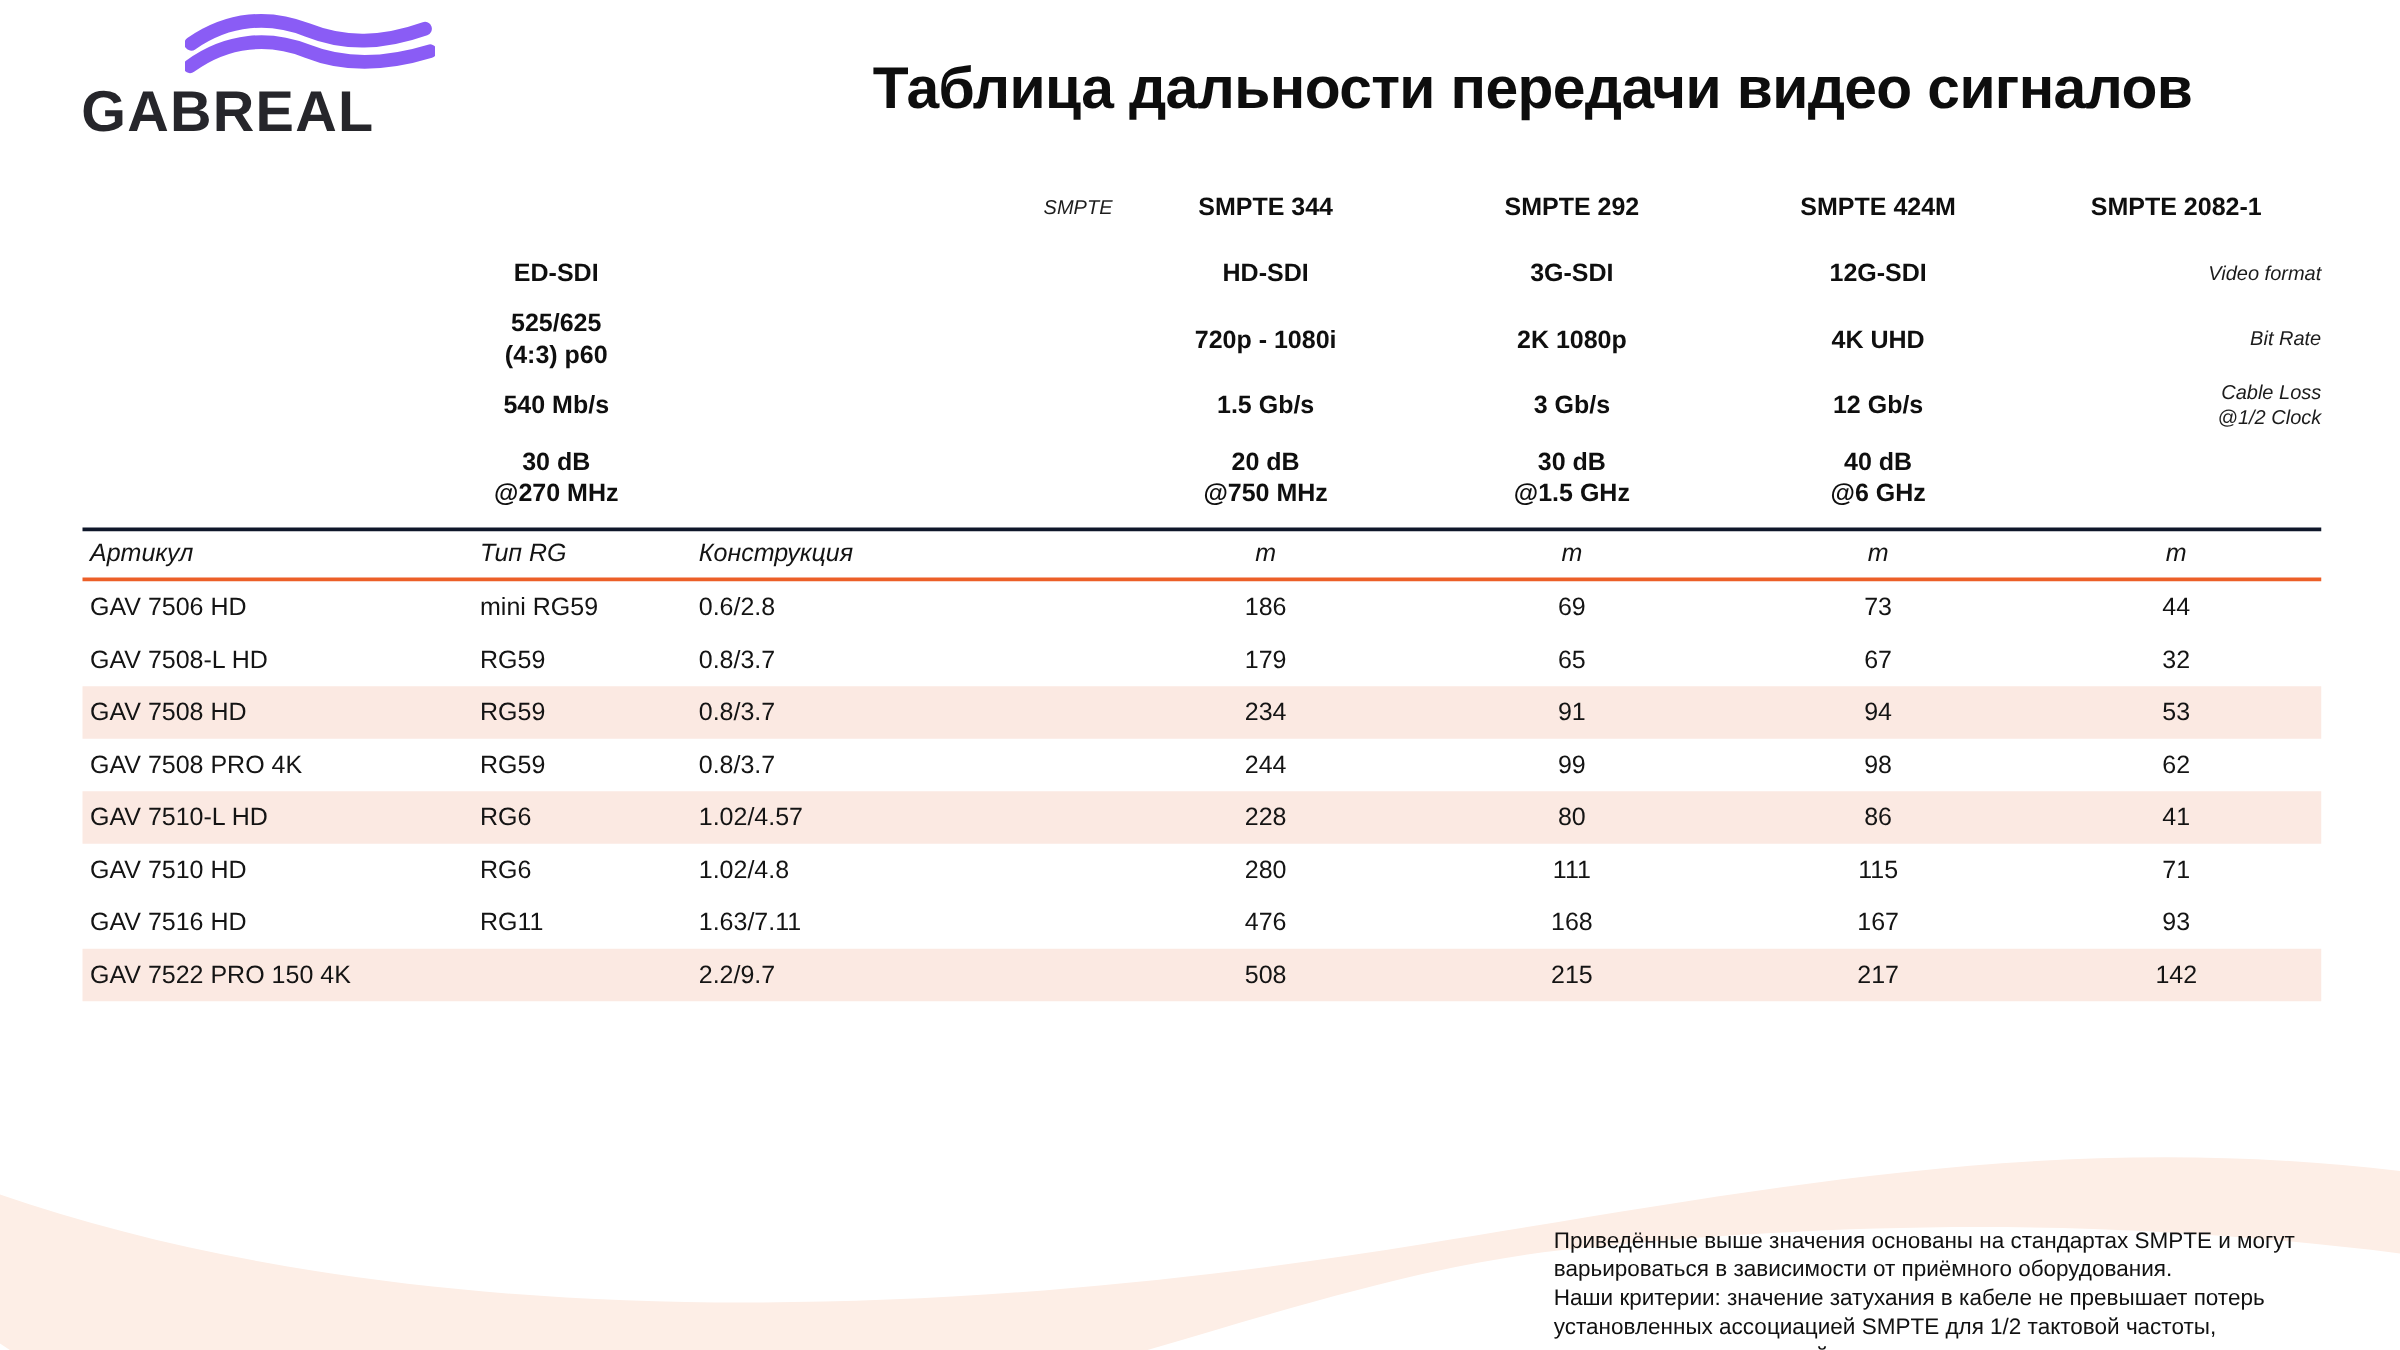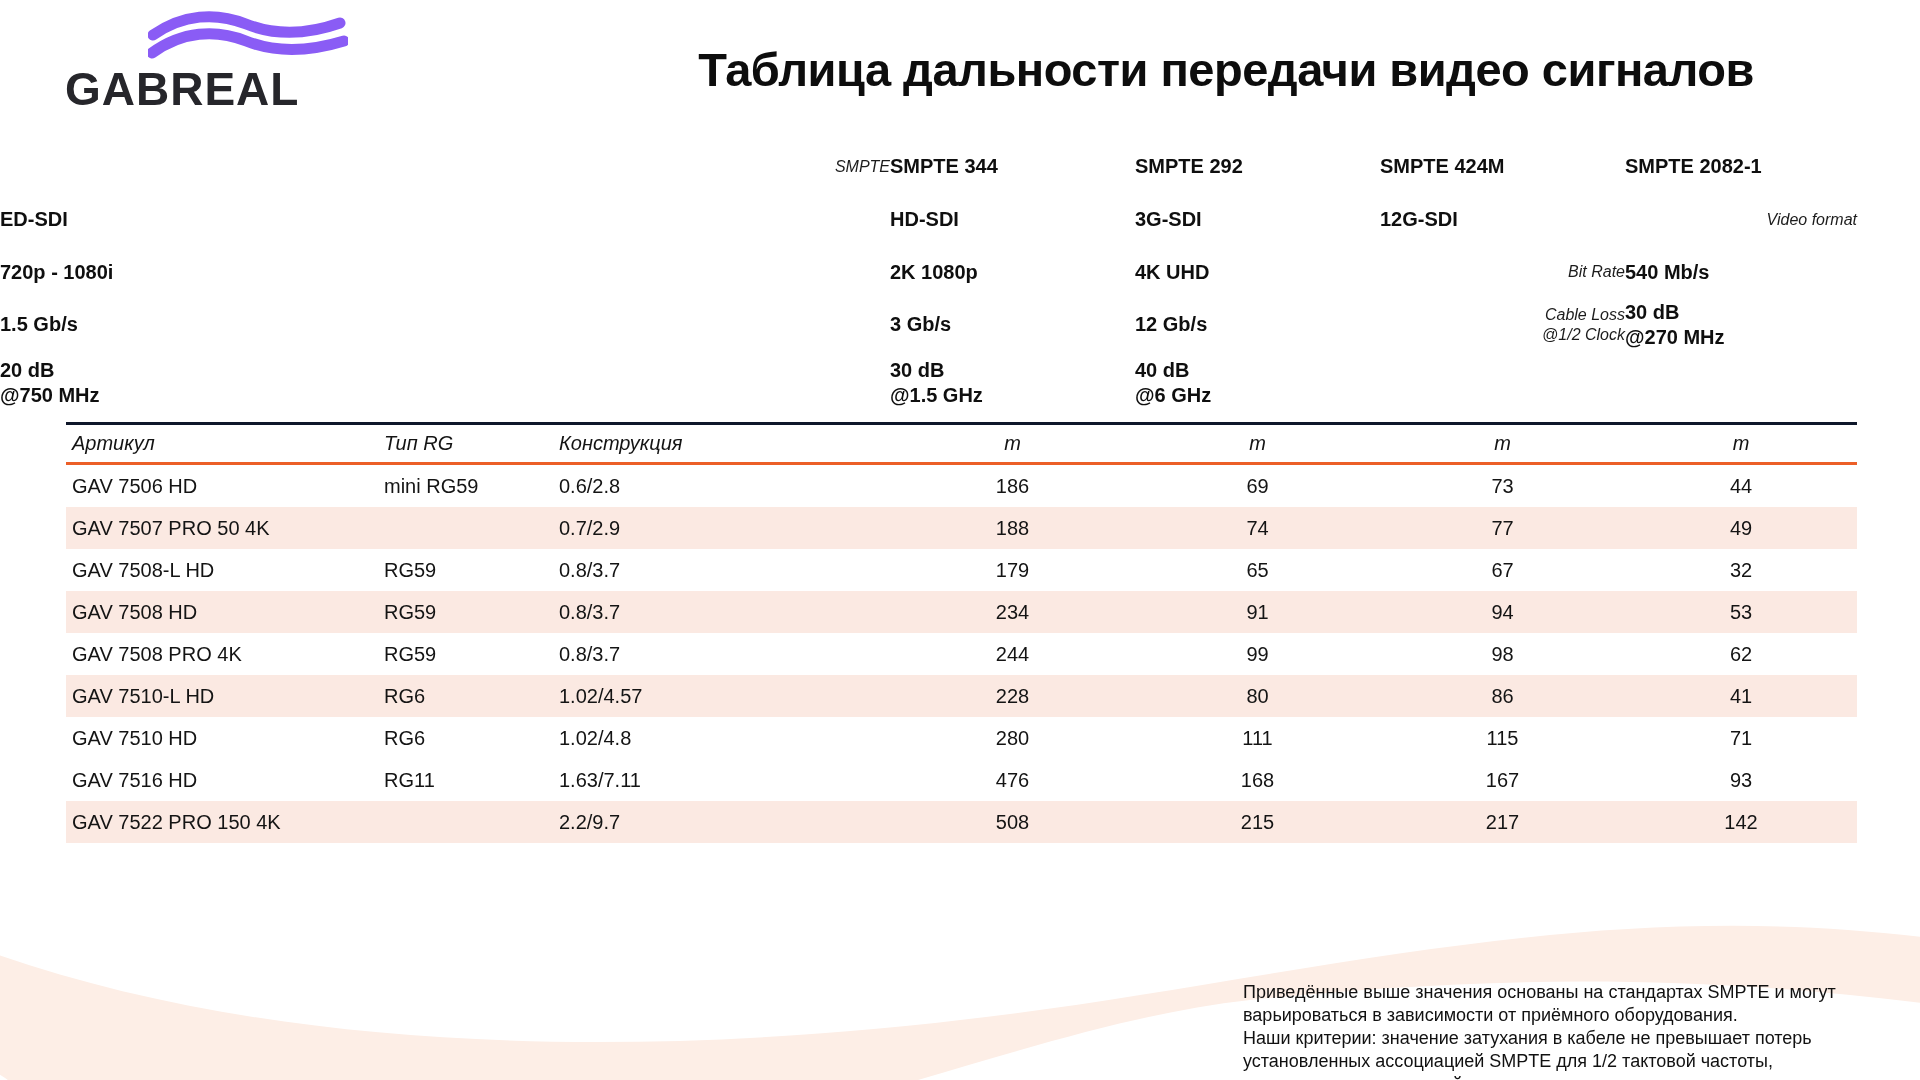--- a/index.html
+++ b/index.html
@@ -25,21 +25,21 @@
   .spec{
     position:absolute;left:0;top:140px;width:1857px;z-index:2;
     display:grid;grid-template-columns:890px 245px 245px 245px 232px;
     grid-template-rows:53px 53px 52px 53px 64px;align-items:center;
   }
   .spec-label{
     text-align:right;font-style:italic;font-size:16px;color:#1c1c1c;
     white-space:pre-line;line-height:1.25;
   }
   .spec-value{
-    font-weight:700;font-size:20px;color:#0f0f0f;
+    text-align:center;font-weight:700;font-size:20px;color:#0f0f0f;
     white-space:pre-line;line-height:1.25;
   }
   
   .table{
     position:absolute;left:66px;top:422px;width:1791px;z-index:2;
     border-top:3px solid #0f172a;
   }
   .t-row{
     display:grid;
     grid-template-columns:312px 175px 337px 245px 245px 245px 232px;
@@ -87,20 +87,22 @@
       <div class="spec-label">SMPTE</div>
       <div class="spec-value">SMPTE 344</div>
       <div class="spec-value">SMPTE 292</div>
       <div class="spec-value">SMPTE 424M</div>
       <div class="spec-value">SMPTE 2082-1</div>
       <div class="spec-value">ED-SDI</div>
       <div class="spec-value">HD-SDI</div>
       <div class="spec-value">3G-SDI</div>
       <div class="spec-value">12G-SDI</div>
       <div class="spec-label">Video format</div>
+      <div class="spec-value">525/625
+(4:3) p60</div>
       <div class="spec-value">720p - 1080i</div>
       <div class="spec-value">2K 1080p</div>
       <div class="spec-value">4K UHD</div>
       <div class="spec-label">Bit Rate</div>
       <div class="spec-value">540 Mb/s</div>
       <div class="spec-value">1.5 Gb/s</div>
       <div class="spec-value">3 Gb/s</div>
       <div class="spec-value">12 Gb/s</div>
       <div class="spec-label">Cable Loss
 @1/2 Clock</div>
@@ -126,29 +128,20 @@
       </div>
       <div class="t-row">
         <div class="t-cell left">GAV 7506 HD</div>
         <div class="t-cell left">mini RG59</div>
         <div class="t-cell left">0.6/2.8</div>
         <div class="t-cell center">186</div>
         <div class="t-cell center">69</div>
         <div class="t-cell center">73</div>
         <div class="t-cell center">44</div>
       </div>
-      <div class="t-row striped">
-        <div class="t-cell left">GAV 7507 PRO 50 4K</div>
-        <div class="t-cell left"></div>
-        <div class="t-cell left">0.7/2.9</div>
-        <div class="t-cell center">188</div>
-        <div class="t-cell center">74</div>
-        <div class="t-cell center">77</div>
-        <div class="t-cell center">49</div>
-      </div>
       <div class="t-row">
         <div class="t-cell left">GAV 7508-L HD</div>
         <div class="t-cell left">RG59</div>
         <div class="t-cell left">0.8/3.7</div>
         <div class="t-cell center">179</div>
         <div class="t-cell center">65</div>
         <div class="t-cell center">67</div>
         <div class="t-cell center">32</div>
       </div>
       <div class="t-row striped">

